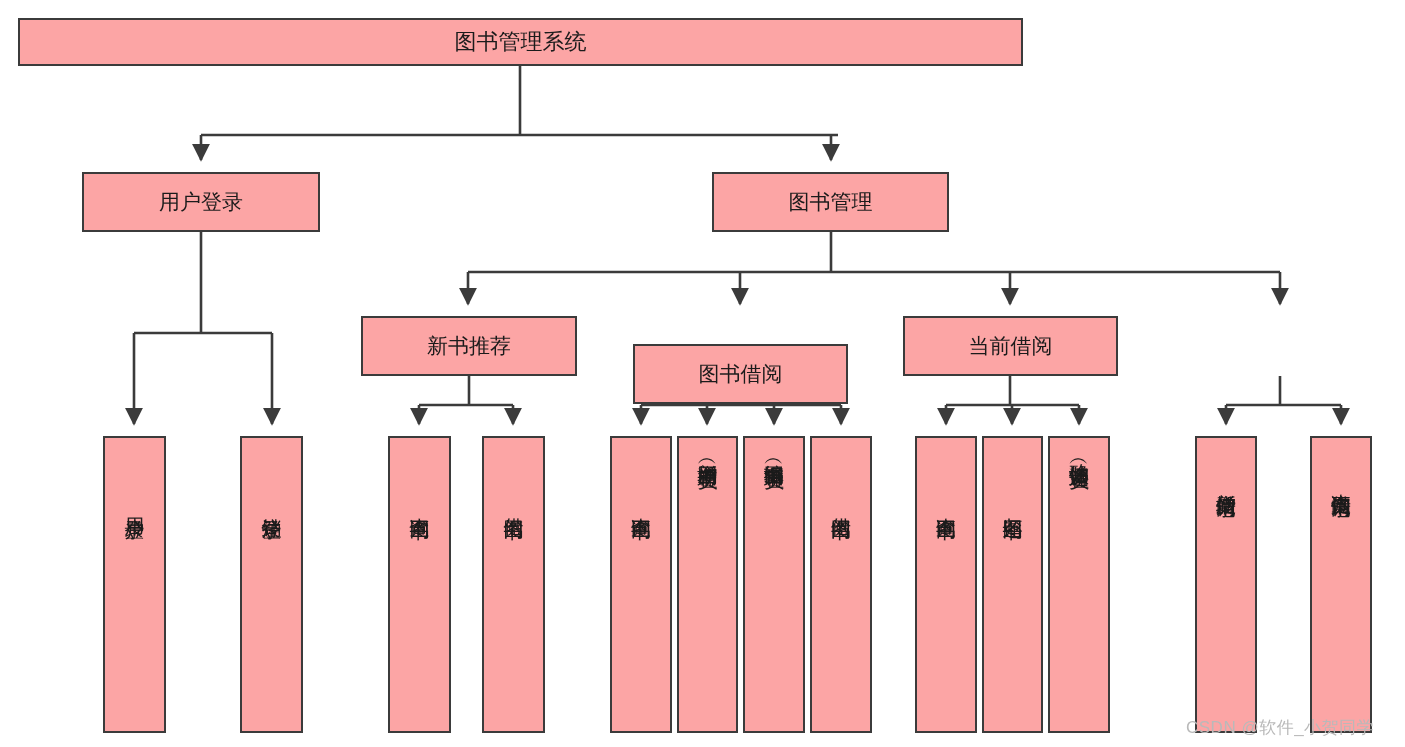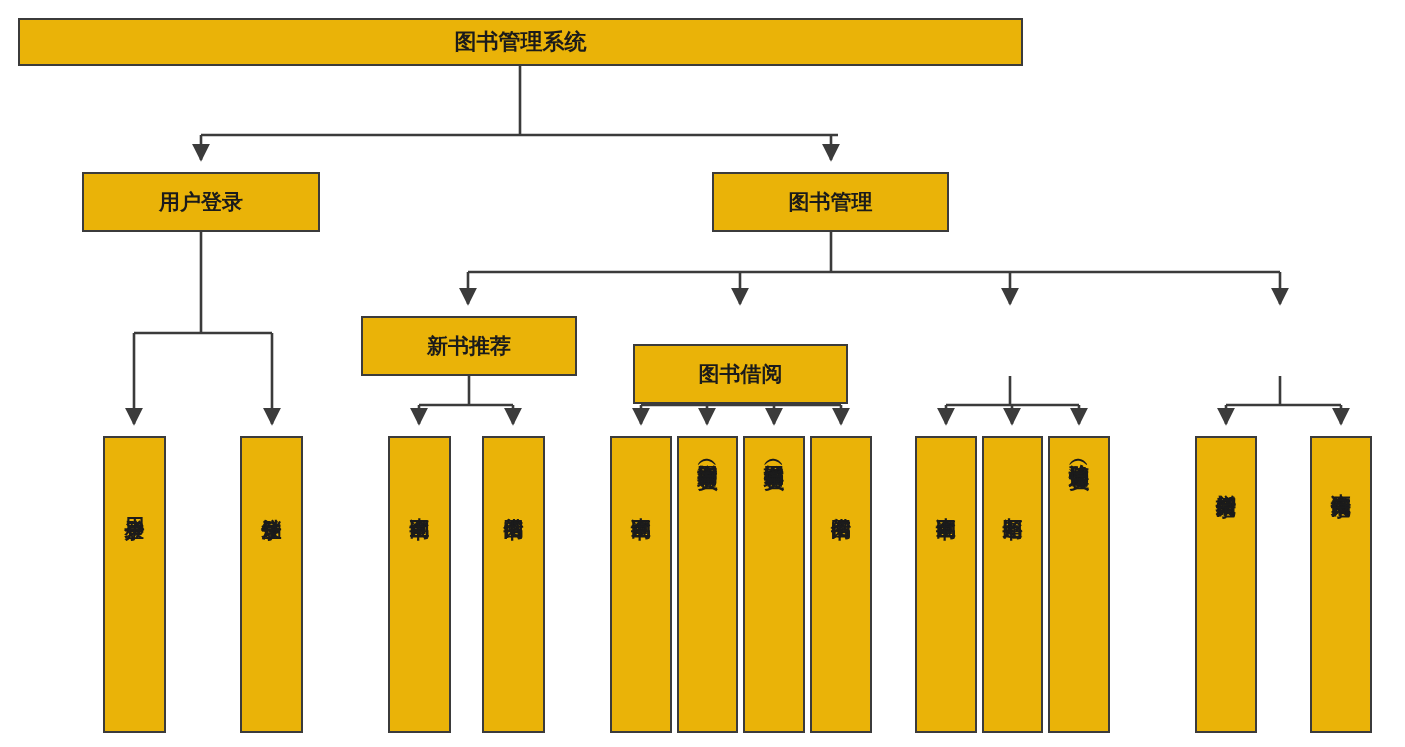--- a/index.html
+++ b/index.html
@@ -21,28 +21,27 @@
     position: absolute;
     left: 0;
     top: 0;
     width: 1405px;
     height: 747px;
   }
   .node {
     position: absolute;
     box-sizing: border-box;
     border: 2px solid #3b3b3b;
-    background: #eab308;
+    background: #fca5a5;
     color: #1b1b1b;
     display: flex;
     align-items: center;
     justify-content: center;
     text-align: center;
     z-index: 2;
-    font-weight: bold;
   }
   .node.root {
     font-size: 22px;
   }
   .node.branch {
     font-size: 21px;
   }
   .node.leaf {
     font-size: 20px;
     letter-spacing: 1px;
@@ -142,20 +141,23 @@
   <div class="node branch" style="left:361px; top:316px; width:216px; height:60px;">
     <span>新书推荐</span>
   </div>
 
   <div class="node branch" style="left:712px; top:172px; width:237px; height:60px;">
     <span>图书管理</span>
   </div>
   <div class="node branch" style="left:633px; top:316px; width:215px; height:60px;margin-top:28px;">
     <span>图书借阅</span>
   </div>
+  <div class="node branch" style="left:903px; top:316px; width:215px; height:60px;">
+    <span>当前借阅</span>
+  </div>
 
   <div class="node leaf leaf-short" style="left:103px; top:436px; width:63px; height:297px;">
     <span class="vtext">用户登录</span>
   </div>
   <div class="node leaf leaf-short" style="left:240px; top:436px; width:63px; height:297px;">
     <span class="vtext">注销登录</span>
   </div>
   <div class="node leaf leaf-short" style="left:388px; top:436px; width:63px; height:297px;">
     <span class="vtext">查询图书</span>
   </div>
@@ -183,14 +185,15 @@
   <div class="node leaf leaf-tall" style="left:1048px; top:436px; width:62px; height:297px;">
     <span class="vtext">确认归还（管理员）</span>
   </div>
   <div class="node leaf leaf-mid" style="left:1195px; top:436px; width:62px; height:297px;">
     <span class="vtext">新增借阅记录</span>
   </div>
   <div class="node leaf leaf-mid" style="left:1310px; top:436px; width:62px; height:297px;">
     <span class="vtext">查询借阅记录</span>
   </div>
 
+  <div id="watermark">CSDN @软件_小贺同学</div>
 
 </div>
 
 </body></html>

